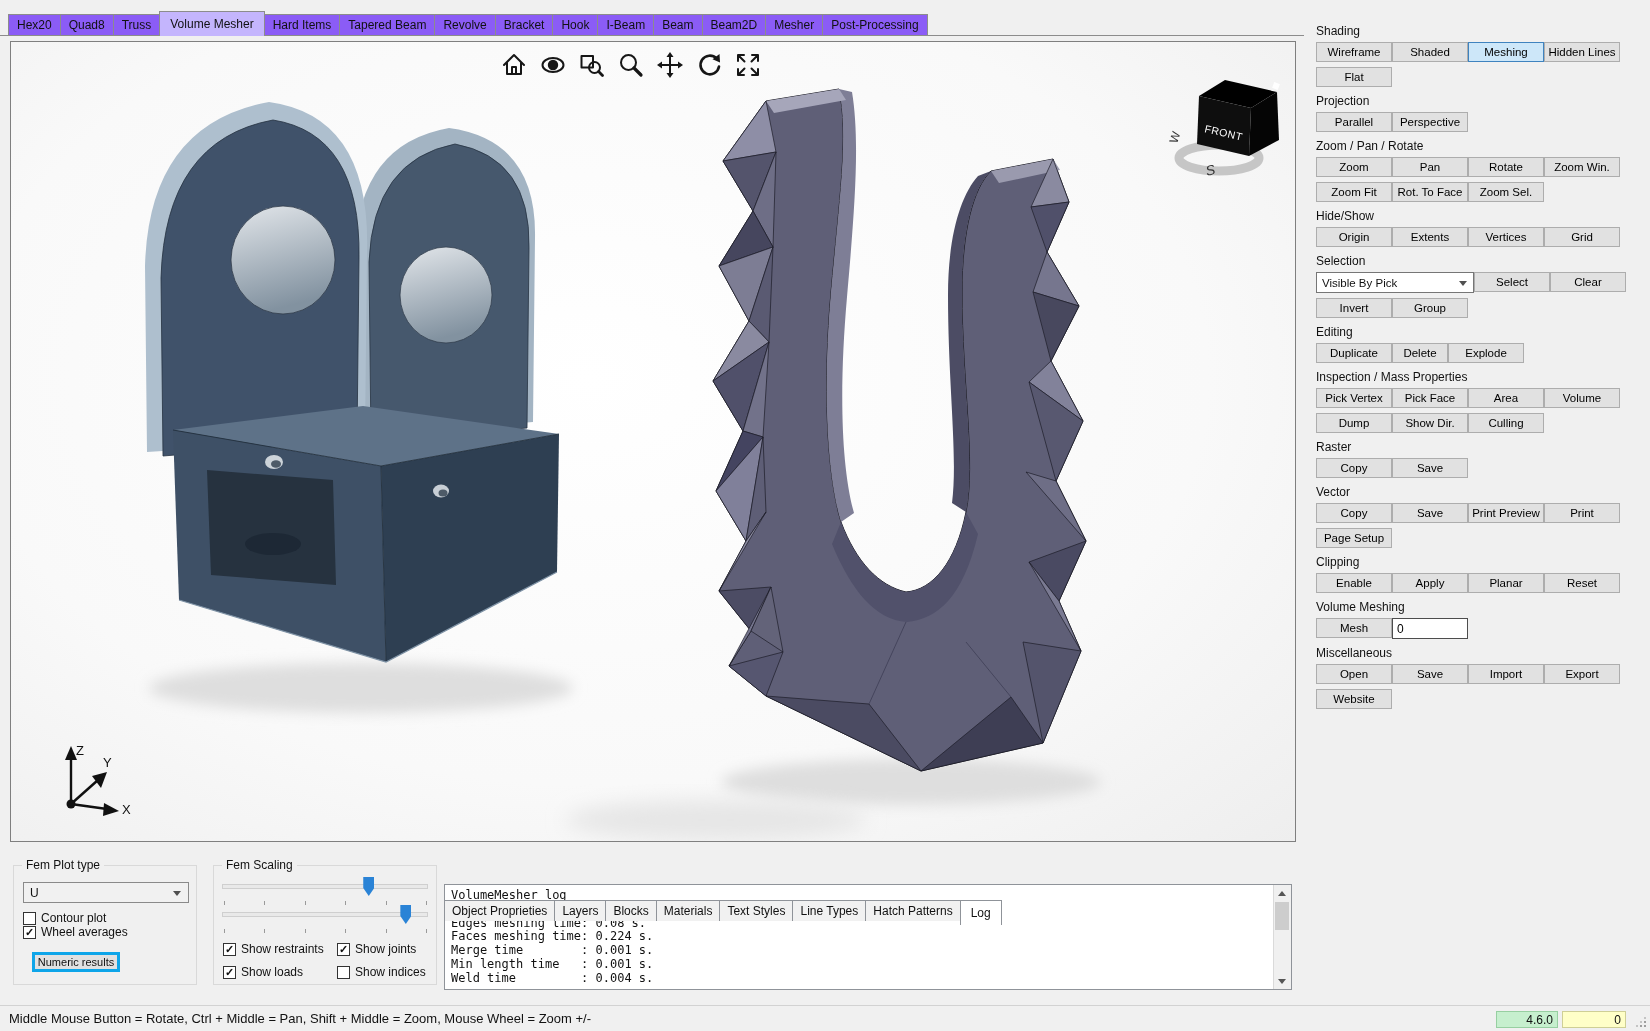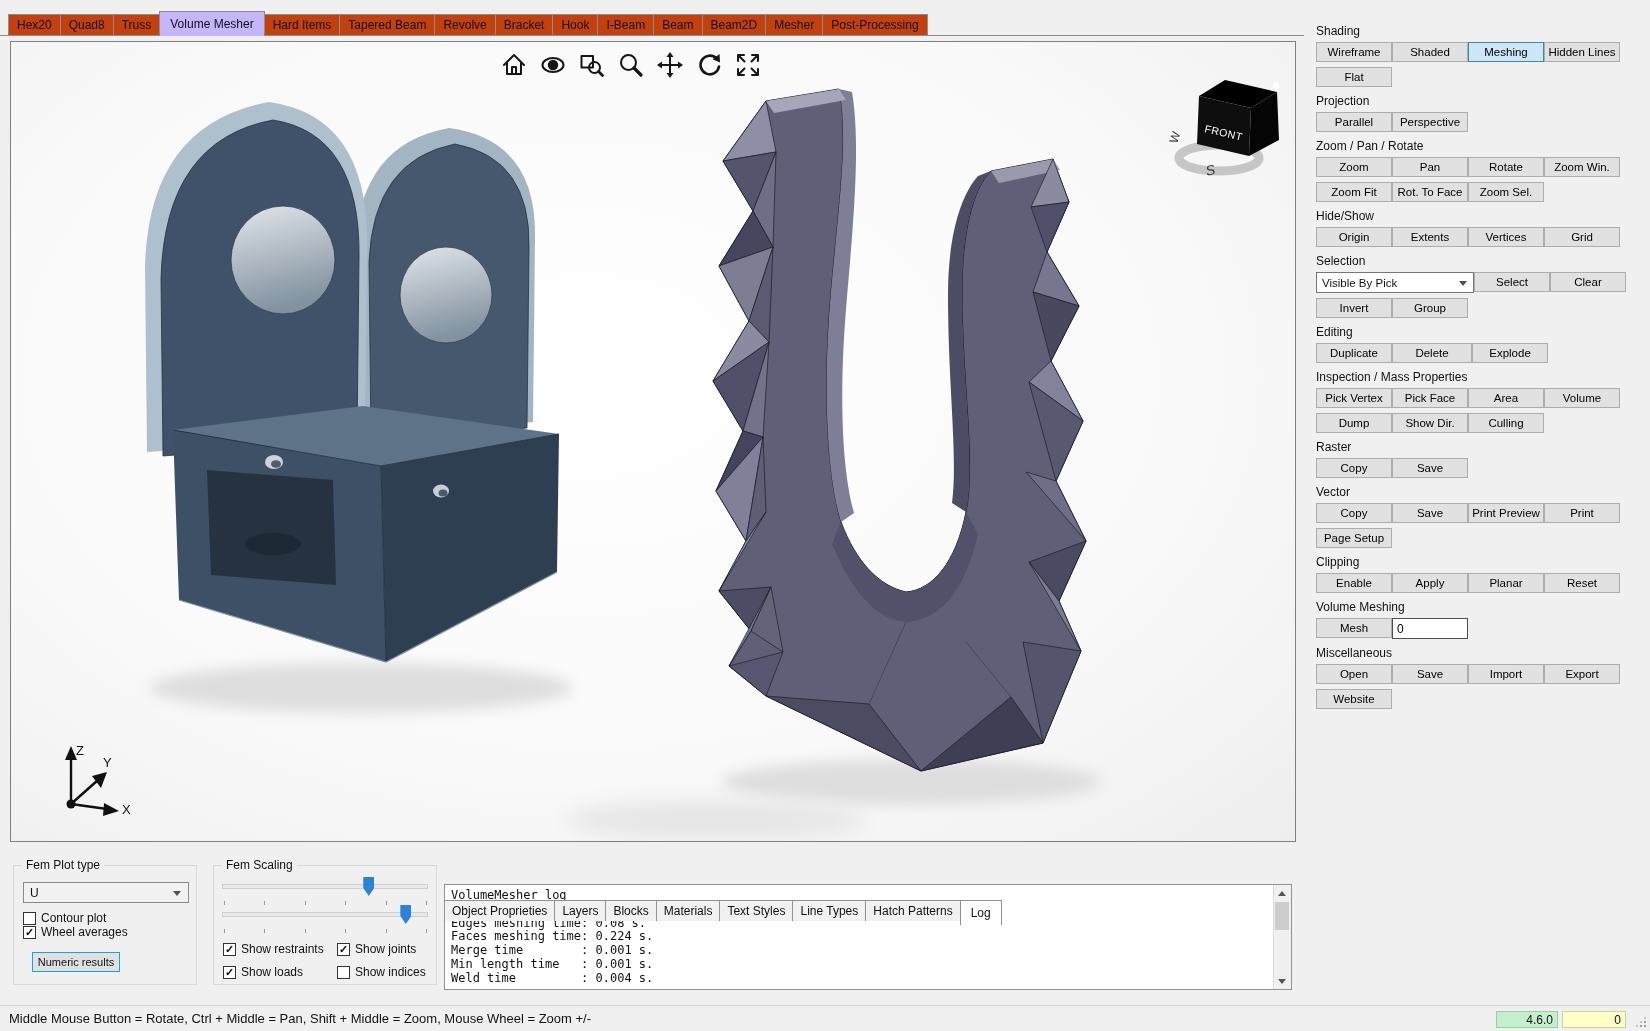--- a/index.html
+++ b/index.html
@@ -1,21 +1,21 @@
 <!DOCTYPE html>
 <html><head>
 <meta charset="utf-8">
 <style>
   html,body{margin:0;padding:0}
   body{width:1650px;height:1031px;position:relative;background:#f0f0f0;
        font-family:"Liberation Sans",sans-serif;overflow:hidden;color:#111}
   
   .tabstrip{position:absolute;left:0;top:11px;width:1304px;height:25px;display:flex;
             align-items:flex-end;border-bottom:1px solid #8c8c8c;padding-left:8px;box-sizing:border-box}
-  .tab{height:21px;line-height:20px;padding:0 8px;font-size:12px;background:#c2410c;
+  .tab{height:21px;line-height:20px;padding:0 8px;font-size:12px;background:#8b5cf6;
        border:1px solid #8c8c8c;border-bottom:none;box-sizing:border-box;white-space:nowrap;cursor:default}
   .tab+.tab{margin-left:-1px}
   .tab.active{height:25px;line-height:24px;background:#c4b5fd;position:relative;z-index:2;
               margin-bottom:-1px;padding:0 10px}
   
   .canvas{position:absolute;left:10px;top:41px;width:1286px;height:801px;box-sizing:border-box;
           border:1px solid #7f7f7f;
           background:radial-gradient(ellipse at 45% 42%, #ffffff 0%, #f9f9f9 62%, #eeeeee 100%)}
   .vp-toolbar{position:absolute;left:488px;top:8px;display:flex;gap:9px;z-index:5}
   .vp-icon{width:30px;height:30px;display:flex;align-items:center;justify-content:center}
@@ -43,21 +43,21 @@
   #femscaling{left:213px;top:865px;width:224px;height:120px}
   .combo{position:absolute;left:9px;top:16px;width:166px;height:21px;box-sizing:border-box;
          background:#f1f1f1;border:1px solid #8a8a8a;font-size:12px;display:flex;align-items:center;
          padding:0 18px 0 6px}
   .combo::after{content:"";position:absolute;right:7px;top:8px;border:4px solid transparent;border-top:5px solid #505050}
   .cb{display:flex;align-items:center;gap:5px;font-size:12px;height:14px;white-space:nowrap;cursor:default}
   .cbbox{width:13px;height:13px;box-sizing:border-box;border:1px solid #333;background:#fff;
          display:flex;align-items:center;justify-content:center;font-size:11px;line-height:1;font-weight:bold}
   #fp-checks{position:absolute;left:9px;top:45px;display:flex;flex-direction:column;}
   .small-btn{position:absolute;left:18px;top:86px;width:88px;height:20px;box-sizing:border-box;
-             background:#e1e1e1;border:1px solid #0ea5e9;font-family:"Liberation Sans",sans-serif;
+             background:#e1e1e1;border:3px solid #0ea5e9;font-family:"Liberation Sans",sans-serif;
              font-size:11px;display:flex;align-items:center;justify-content:center;cursor:default}
   .slider{position:absolute;left:8px;width:206px;height:30px}
   #fs-slider-0{top:10px}#fs-slider-1{top:38px}
   .track{position:absolute;left:0;right:0;top:8px;height:3px;background:#e9e9e9;border:1px solid #cfcfcf}
   .thumb{position:absolute;top:1px;width:11px;height:19px;background:#2a83d6;
          clip-path:polygon(0 0,100% 0,100% 58%,50% 100%,0 58%)}
   .ticks{position:absolute;left:2px;right:2px;top:25px;height:5px}
   .ticks i{position:absolute;width:1px;height:4px;background:#9a9a9a}
   #fs-checks{position:absolute;left:9px;top:76px;display:grid;grid-template-columns:114px 1fr;row-gap:9px}
   
@@ -328,21 +328,21 @@
       </div>
       <div class="sb-row">
         <button class="sb-btn" style="width: 76px;">Invert</button>
         <button class="sb-btn" style="width: 76px;">Group</button>
       </div>
     </div>
     <div class="sb-group">
       <div class="sb-title">Editing</div>
       <div class="sb-row">
         <button class="sb-btn" style="width: 76px;">Duplicate</button>
-        <button class="sb-btn" style="width: 80px;">Delete</button>
+        <button class="sb-btn" style="width: 56px;">Delete</button>
         <button class="sb-btn" style="width: 76px;">Explode</button>
       </div>
     </div>
     <div class="sb-group">
       <div class="sb-title">Inspection / Mass Properties</div>
       <div class="sb-row">
         <button class="sb-btn" style="width: 76px;">Pick Vertex</button>
         <button class="sb-btn" style="width: 76px;">Pick Face</button>
         <button class="sb-btn" style="width: 76px;">Area</button>
         <button class="sb-btn" style="width: 76px;">Volume</button>

